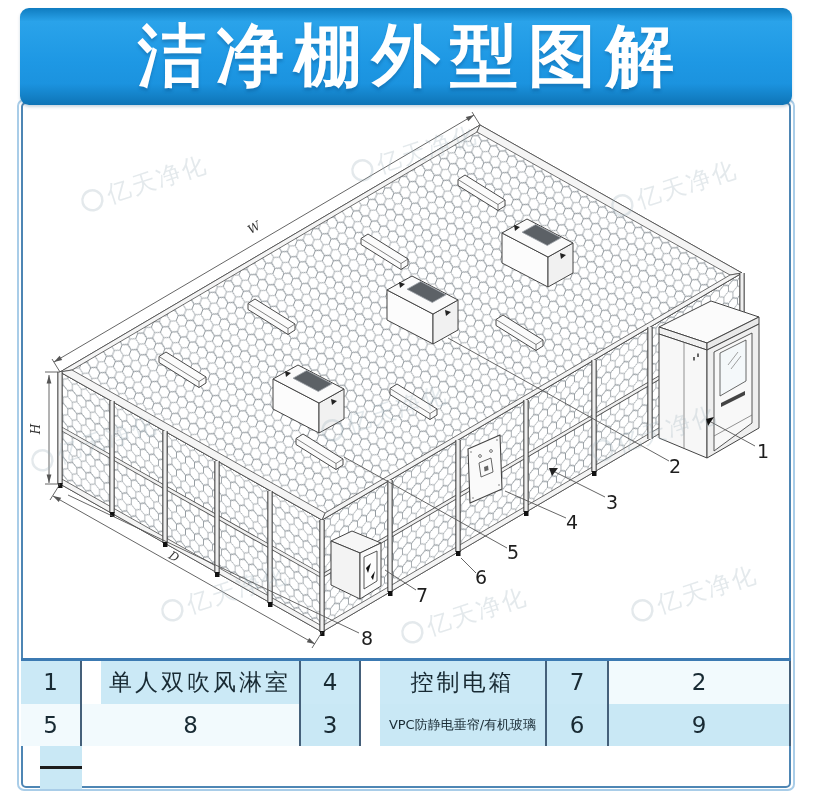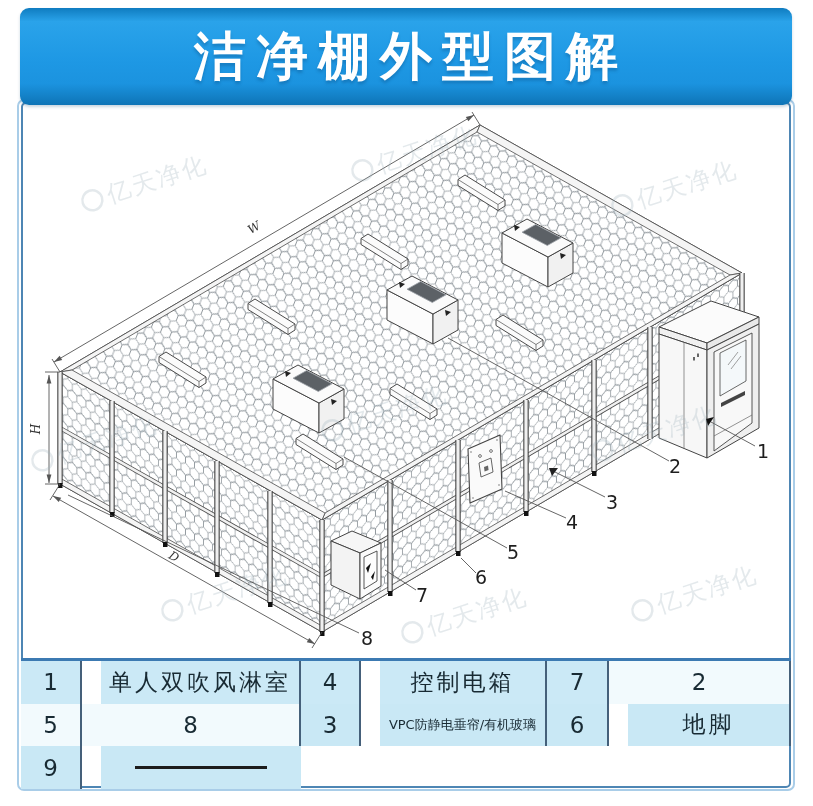--- a/index.html
+++ b/index.html
@@ -2,21 +2,21 @@
 <html><head>
 <meta charset="utf-8">
 <style>
   html,body{margin:0;padding:0;background:#f6f8f9;font-family:"DejaVu Sans","Liberation Sans",sans-serif;}
   .page{position:relative;width:813px;height:806px;background:#ffffff;overflow:hidden;}
   .border-outer{position:absolute;left:17px;top:99px;width:778px;height:692px;border:2px solid #a9cde8;border-radius:7px;box-sizing:border-box;}
   .border-inner{position:absolute;left:21px;top:102px;width:770px;height:686px;border:2.5px solid #4e86b4;border-radius:5px;box-sizing:border-box;}
   .banner{position:absolute;left:20px;top:8px;width:772px;height:97px;border-radius:9px;
     background:linear-gradient(180deg,#0f7cc0 0%,#2aa3ea 14%,#1e98e4 55%,#1b93df 78%,#0e74b6 100%);
     display:flex;align-items:center;justify-content:center;box-shadow:0 2px 3px rgba(40,90,130,.25);}
-  .banner span{color:#ffffff;font-size:52px;font-weight:800;letter-spacing:10px;text-indent:10px;
+  .banner span{color:#ffffff;font-size:68px;font-weight:800;letter-spacing:10px;text-indent:10px;
     text-shadow:0 3px 3px rgba(8,60,110,.28);white-space:nowrap;}
   .diagram{position:absolute;left:0;top:0;width:813px;height:806px;}
   .legend{position:absolute;left:21px;top:658px;width:770px;height:131px;box-sizing:border-box;
     border-top:3px solid #3c7ab2;display:grid;grid-template-columns:61px 219px 60px 186px 62px 182px;
     grid-template-rows:1fr 1fr 1fr;}
   .cell{display:flex;align-items:center;justify-content:center;font-size:23px;color:#182a33;
     border-right:2px solid #45607a;box-sizing:border-box;overflow:hidden;white-space:nowrap;}
   .cell.last{border-right:none;}
   .lab{letter-spacing:3px;margin-left:19px;}
   .lab.tight{letter-spacing:0;font-size:13px;}
@@ -321,19 +321,18 @@
     <div class="cell lab r0">控制电箱</div>
     <div class="cell num r0">7</div>
 
     <div class="cell num r1">2</div>
     <div class="cell num r1">5</div>
     <div class="cell num r1">8</div>
 
     <div class="cell num r2">3</div>
     <div class="cell lab r2 tight">VPC防静电垂帘/有机玻璃</div>
     <div class="cell num r2">6</div>
-    <div class="cell lab r2">地脚</div>
     <div class="cell num r2">9</div>
     <div class="cell lab r2 last">
         <span class="dash"></span>
       </div>
   </div>
 </div>
 
 </body></html>

